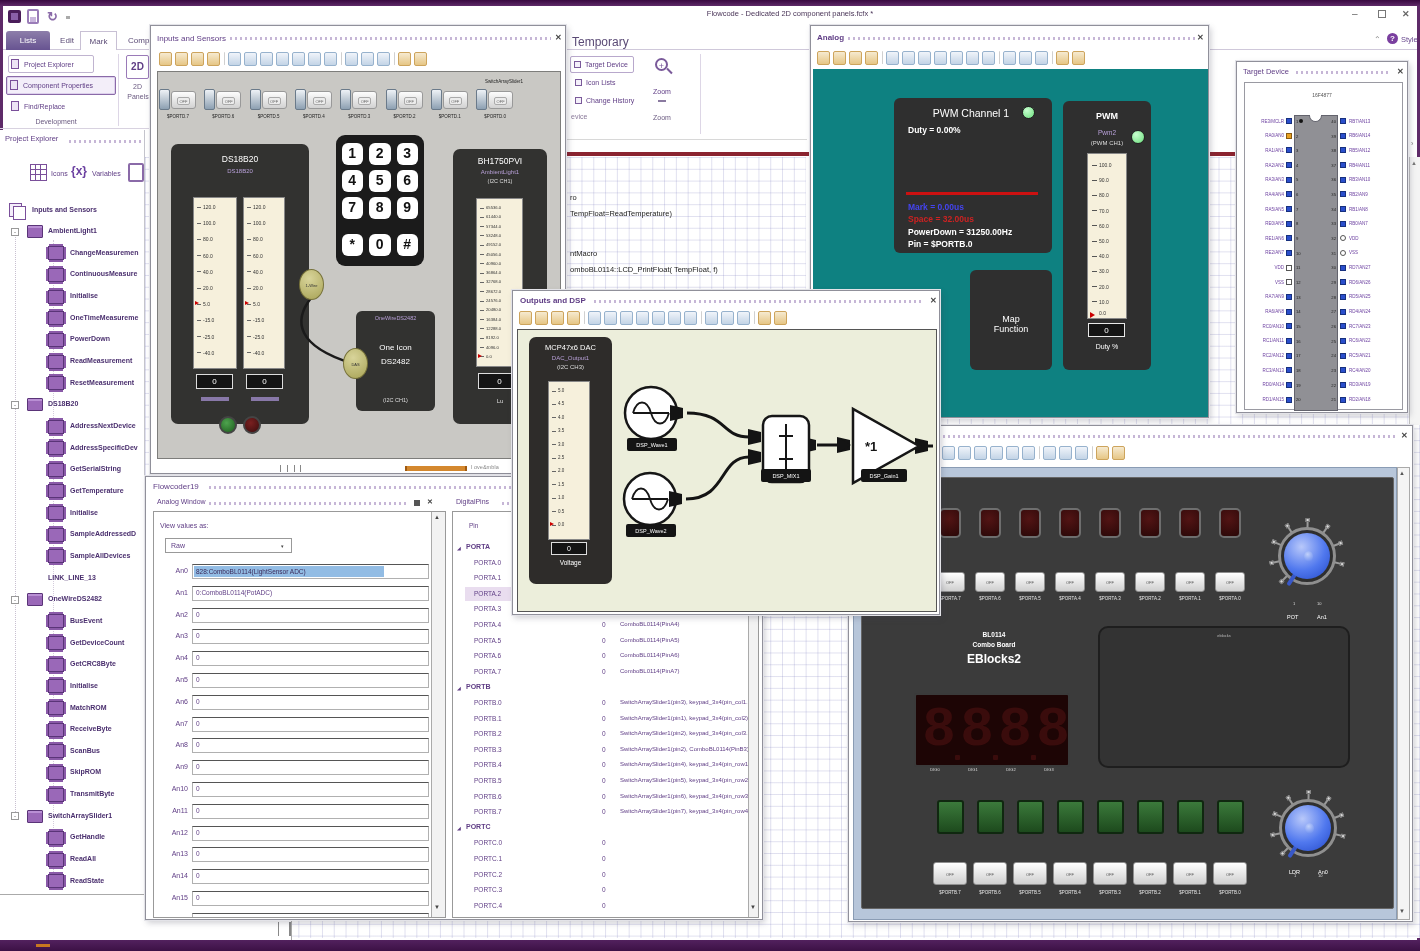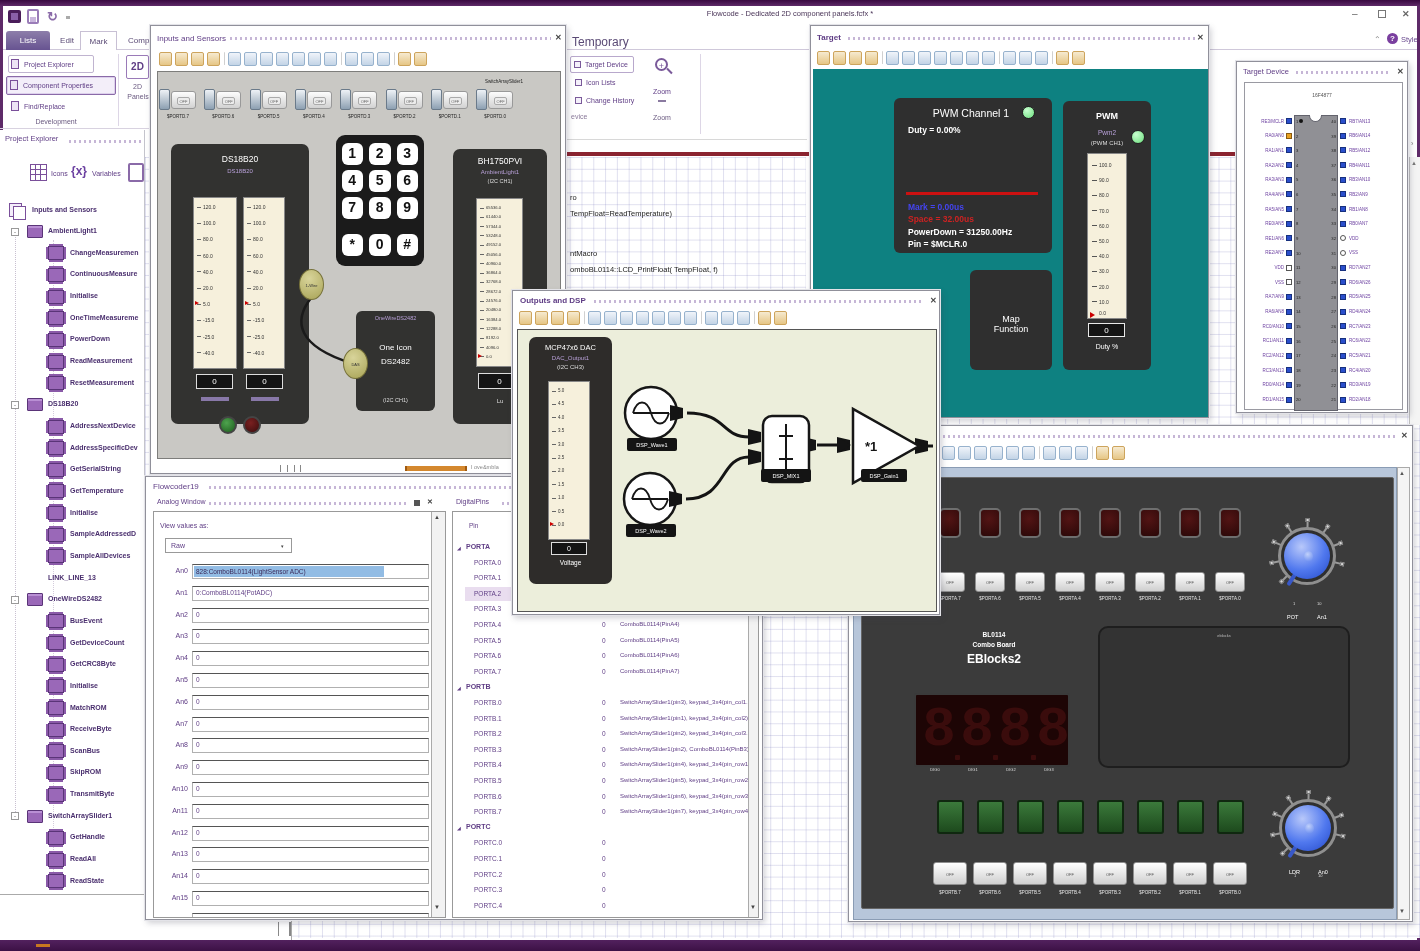--- a/index.html
+++ b/index.html
@@ -156,34 +156,34 @@
     <div style="position:absolute;left:70px;top:746.6px;font-size:7px;font-weight:bold;color:#4a2f6e;white-space:nowrap;">ReadState</div>
   </div>
 <div style="position:absolute;left:0;top:894px;width:145px;height:1px;background:#aaa;"></div>
 <div style="position:absolute;left:0;top:894px;width:292px;height:46px;background:#fff;border-top:1px solid #aaa;border-right:1px solid #aaa;"></div>
 <div style="position:absolute;left:278px;top:922px;width:1px;height:14px;background:#888;"></div>
 <div style="position:absolute;left:289px;top:922px;width:2px;height:14px;background:#888;"></div>
 <div style="position:absolute;left:0;top:940px;width:1420px;height:11px;background:linear-gradient(#52215e,#3c1145);"></div>
 <div style="position:absolute;left:36px;top:944px;width:14px;height:3px;background:#c87820;"></div>
 
 <div class="win" style="left:810px;top:25px;width:399px;height:393px;">
-    <div style="position:absolute;left:6px;top:7px;font-size:8px;font-weight:bold;color:#5f3d85;">Target</div>
+    <div style="position:absolute;left:6px;top:7px;font-size:8px;font-weight:bold;color:#5f3d85;">Analog</div>
     <div class="zz" style="left:36px;top:10px;width:350px;"></div>
     <div class="wx" style="left:386px;top:8px;">✕</div>
     <div style="position:absolute;left:6px;top:25px;white-space:nowrap;"><span class="ti ty"></span><span class="ti ty"></span><span class="ti ty"></span><span class="ti ty"></span><span class="ti tsep" style="border:none;"></span><span class="ti tb"></span><span class="ti tb"></span><span class="ti tb"></span><span class="ti tb"></span><span class="ti tb"></span><span class="ti tb"></span><span class="ti tb"></span><span class="ti tsep" style="border:none;"></span><span class="ti tb"></span><span class="ti tb"></span><span class="ti tb"></span><span class="ti tsep" style="border:none;"></span><span class="ti ty"></span><span class="ti ty"></span></div>
     <div style="position:absolute;left:2px;top:43px;width:395px;height:348px;background:#0e8181;"></div>
     <div style="position:absolute;left:83px;top:72px;width:158px;height:155px;background:#2f2f2f;border-radius:6px;"></div>
     <div style="position:absolute;left:100px;top:81px;width:120px;font-size:10.5px;color:#fff;text-align:center;">PWM Channel 1</div>
     <div style="position:absolute;left:211px;top:80px;width:13px;height:13px;border-radius:50%;background:radial-gradient(circle at 35% 30%,#c8ffd0,#6ade7c);border:1px solid #222;"></div>
     <div style="position:absolute;left:97px;top:99px;font-size:8.5px;font-weight:bold;color:#fff;">Duty = 0.00%</div>
     <div style="position:absolute;left:95px;top:166px;width:132px;height:3px;background:#cc1111;"></div>
     <div style="position:absolute;left:97px;top:176px;font-size:8.5px;color:#4444ee;font-weight:bold;">Mark = 0.00us</div>
     <div style="position:absolute;left:97px;top:188px;font-size:8.5px;color:#cc2222;font-weight:bold;">Space = 32.00us</div>
     <div style="position:absolute;left:97px;top:201px;font-size:8.5px;font-weight:bold;color:#fff;">PowerDown = 31250.00Hz</div>
-    <div style="position:absolute;left:97px;top:213px;font-size:8.5px;font-weight:bold;color:#fff;">Pin = $MCLR.0</div>
+    <div style="position:absolute;left:97px;top:213px;font-size:8.5px;font-weight:bold;color:#fff;">Pin = $PORTB.0</div>
     <div style="position:absolute;left:159px;top:244px;width:82px;height:100px;background:#2f2f2f;border-radius:6px;"></div>
     <div style="position:absolute;left:159px;top:288px;width:82px;font-size:9px;color:#fff;text-align:center;">Map<br>Function</div>
     <div style="position:absolute;left:252px;top:75px;width:88px;height:269px;background:#2f2f2f;border-radius:6px;"></div>
     <div style="position:absolute;left:252px;top:85px;width:88px;font-size:9px;font-weight:bold;color:#fff;text-align:center;">PWM</div>
     <div style="position:absolute;left:320px;top:104px;width:14px;height:14px;border-radius:50%;background:radial-gradient(circle at 35% 30%,#c8ffd0,#6ade7c);border:1px solid #222;"></div>
     <div style="position:absolute;left:252px;top:103px;width:88px;font-size:6.5px;color:#b8a0d8;text-align:center;">Pwm2</div>
     <div style="position:absolute;left:252px;top:114px;width:88px;font-size:6px;color:#ddd;text-align:center;">(PWM CH1)</div>
     <div style="position:absolute;left:276px;top:127px;width:40px;height:166px;background:#f6f0dc;border:1px solid #888;">
       <div style="position:absolute;left:4px;top:10.5px;width:5px;height:1px;background:#555;"></div>
       <div style="position:absolute;left:11px;top:8.0px;font-size:5px;color:#333;">100.0</div>

